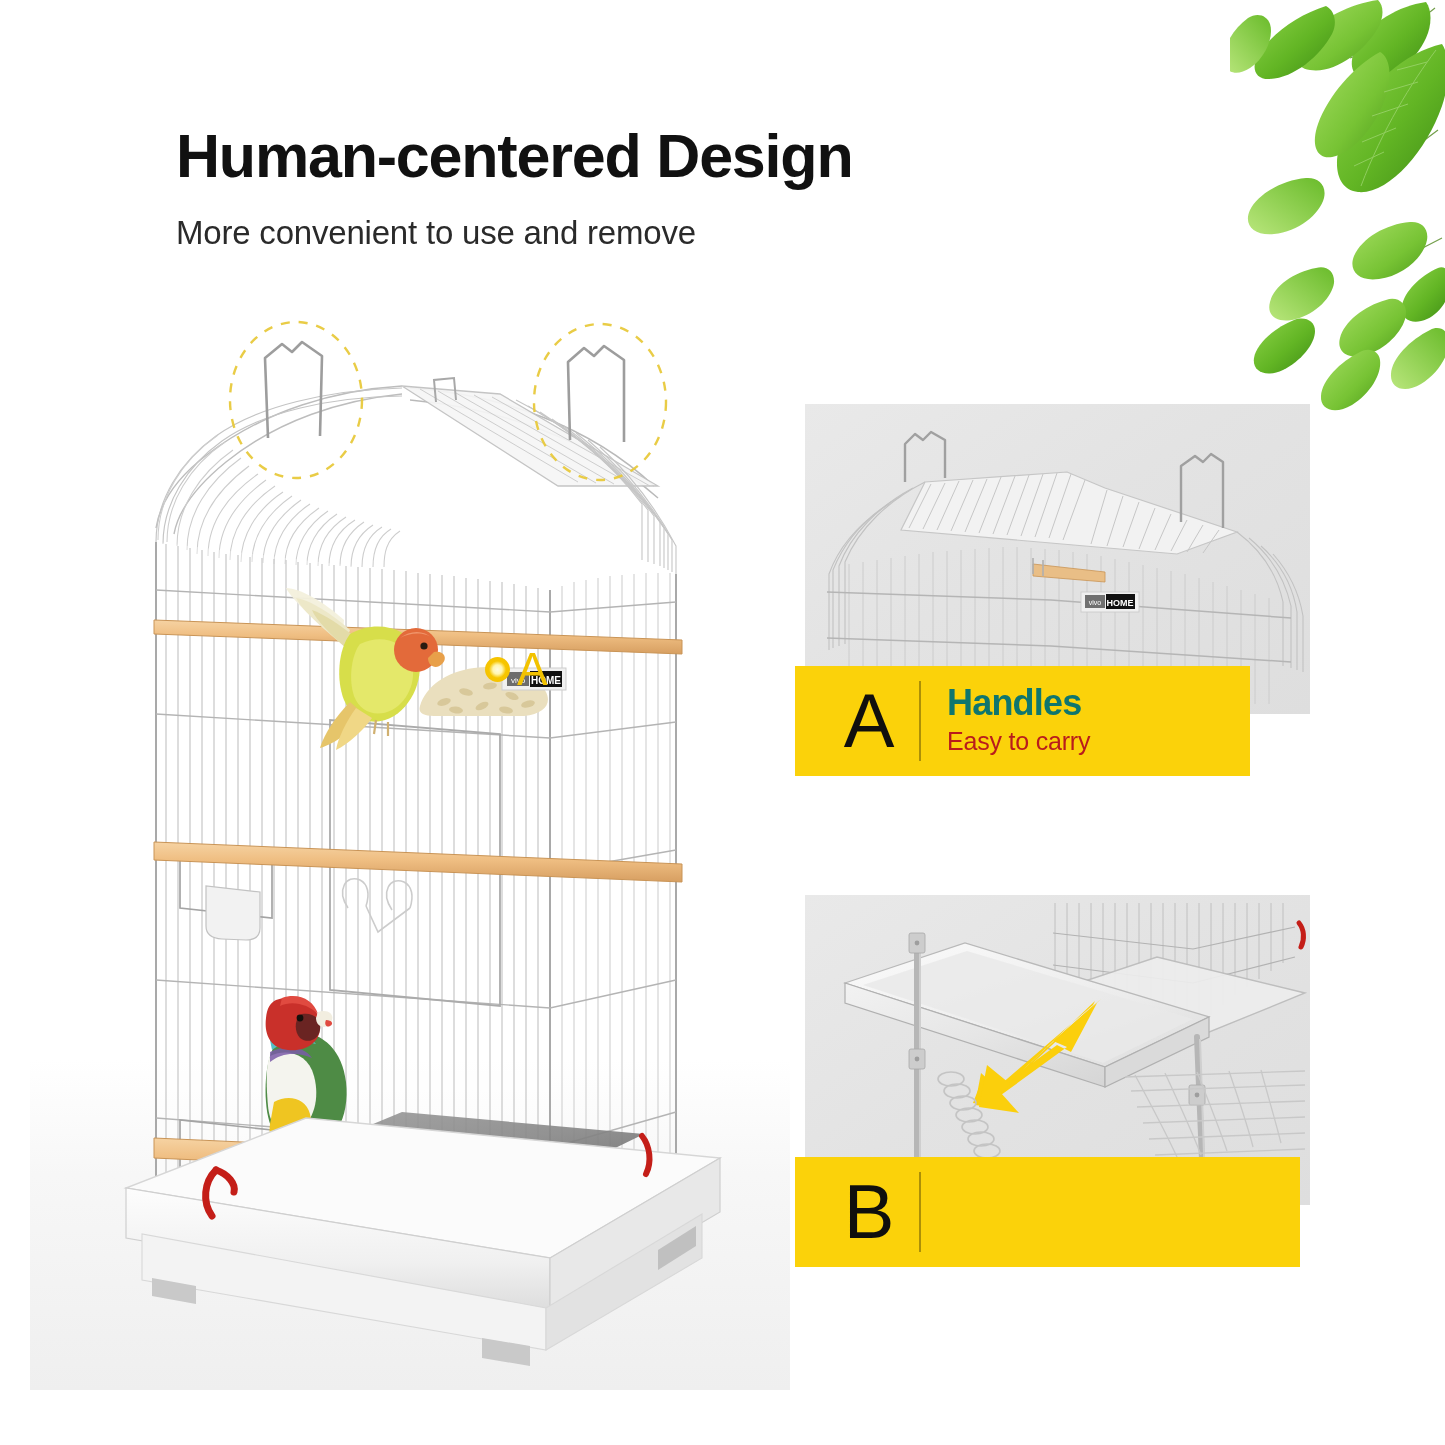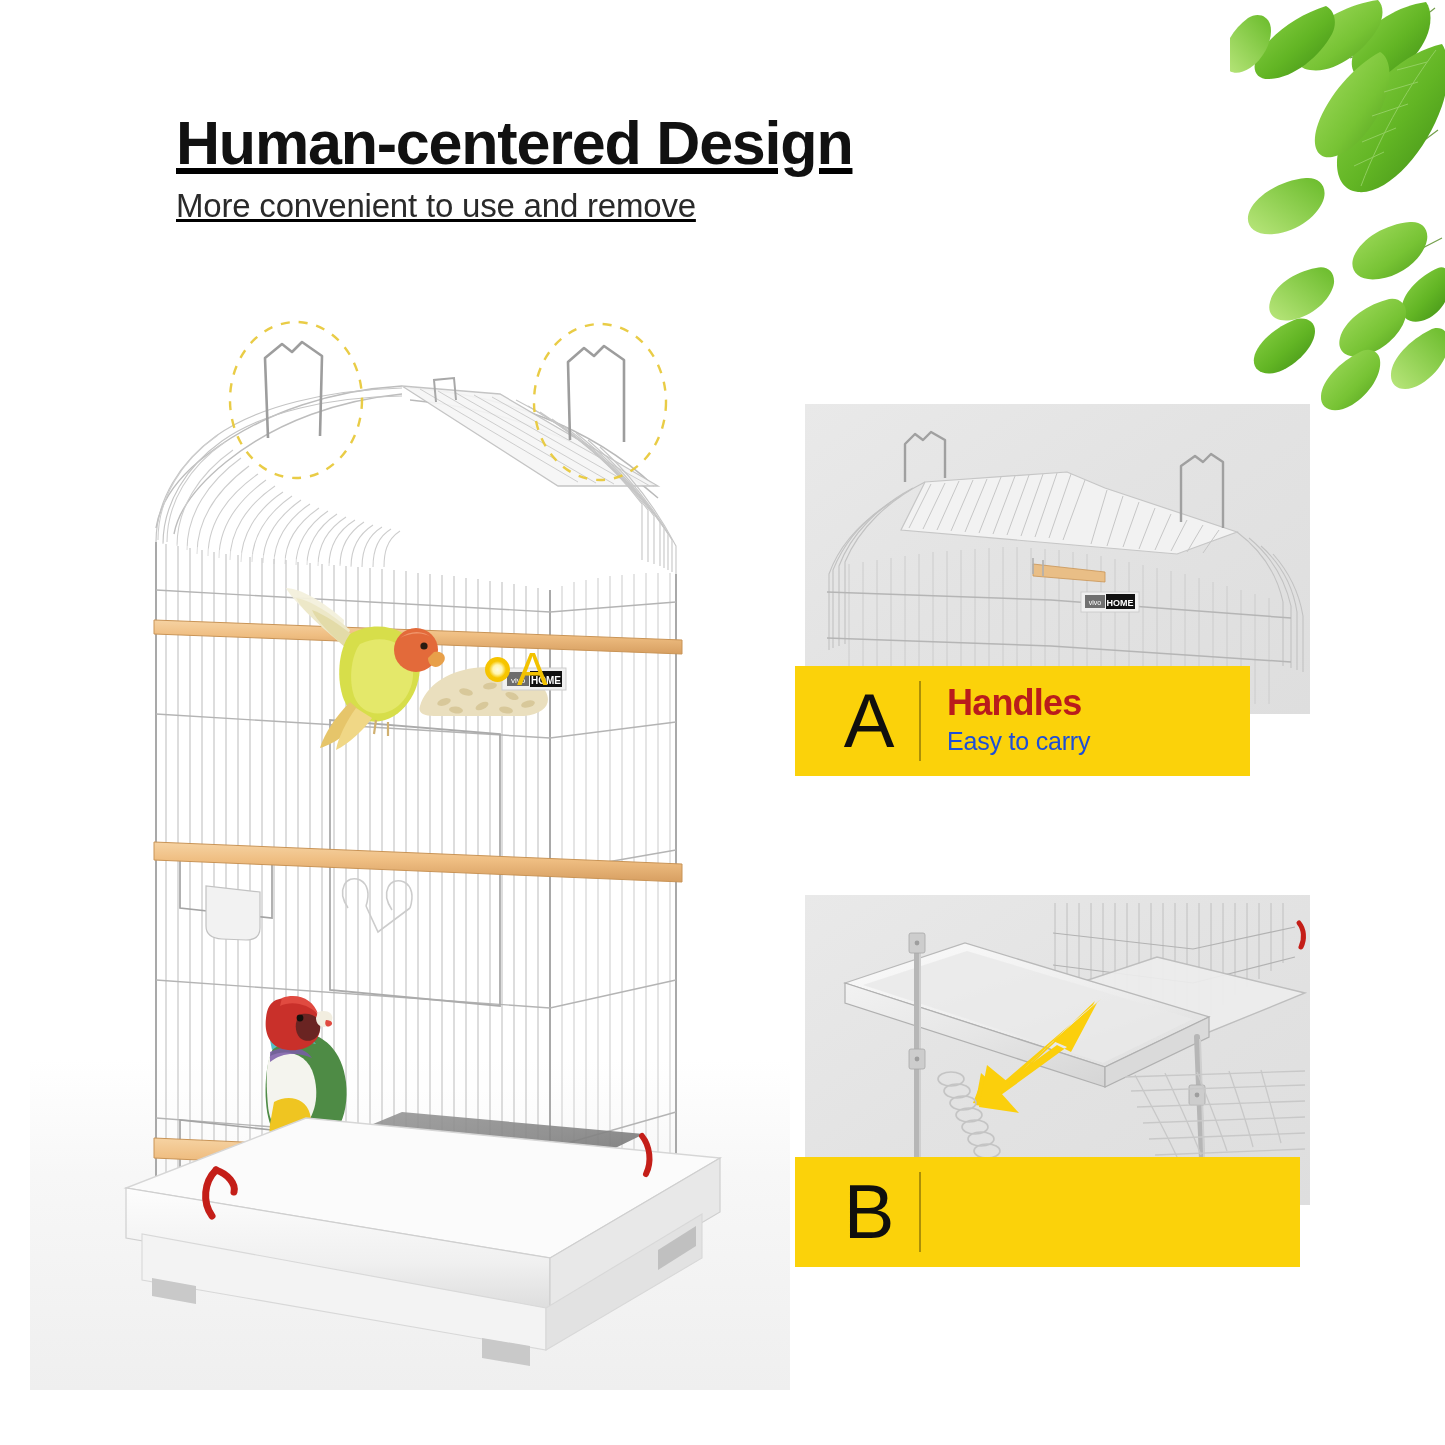--- a/index.html
+++ b/index.html
@@ -5,27 +5,27 @@
   * { margin:0; padding:0; box-sizing:border-box; }
   html,body { width:1445px; height:1445px; }
   body {
     font-family:"Liberation Sans", sans-serif;
     background:#ffffff;
     position:relative;
     overflow:hidden;
   }
 
   
-  .header { position:absolute; left:176px; top:111px; width:900px;text-decoration:underline; }
+  .header { position:absolute; left:176px; top:124px; width:900px; }
   .title {
     font-size:61px; font-weight:bold; color:#111111;
     letter-spacing:-1.2px; line-height:1.05; white-space:nowrap;
   }
   .subtitle {
-    margin-top:12px; font-size:33px; color:#2a2a2a;
+    margin-top:26px; font-size:33px; color:#2a2a2a;
     font-weight:400; letter-spacing:-0.2px; white-space:nowrap;
   }
 
   
   .leaves { position:absolute; right:0; top:0; width:215px; height:430px; pointer-events:none; }
 
   
   .hero {
     position:absolute; left:30px; top:290px; width:760px; height:1100px;
   }
@@ -67,25 +67,25 @@
   #panel-b .banner { width:505px; }
   .banner .big-letter {
     font-size:76px; font-weight:400; color:#100f0d; line-height:1;
     width:80px; text-align:center; font-family:"Liberation Sans", sans-serif;
   }
   .banner .vrule {
     width:2px; height:80px; background:#6b5a05; opacity:.55; margin:0 26px 0 10px;
   }
   .banner .texts { display:flex; flex-direction:column; justify-content:center; }
   .banner .feat-title {
-    font-size:36px; font-weight:bold; color:#b91c1c;
+    font-size:36px; font-weight:bold; color:#0f766e;
     letter-spacing:-0.8px; line-height:1.08; white-space:nowrap;
   }
   .banner .feat-sub {
-    font-size:25px; font-weight:400; color:#1d4ed8;
+    font-size:25px; font-weight:400; color:#b91c1c;
     letter-spacing:-0.2px; line-height:1.25; margin-top:3px; white-space:nowrap;
   }
 </style>
 </head>
 <body>
 
 <div class="header">
   <div class="title">Human-centered Design</div>
   <div class="subtitle">More convenient to use and remove</div>
 </div>

